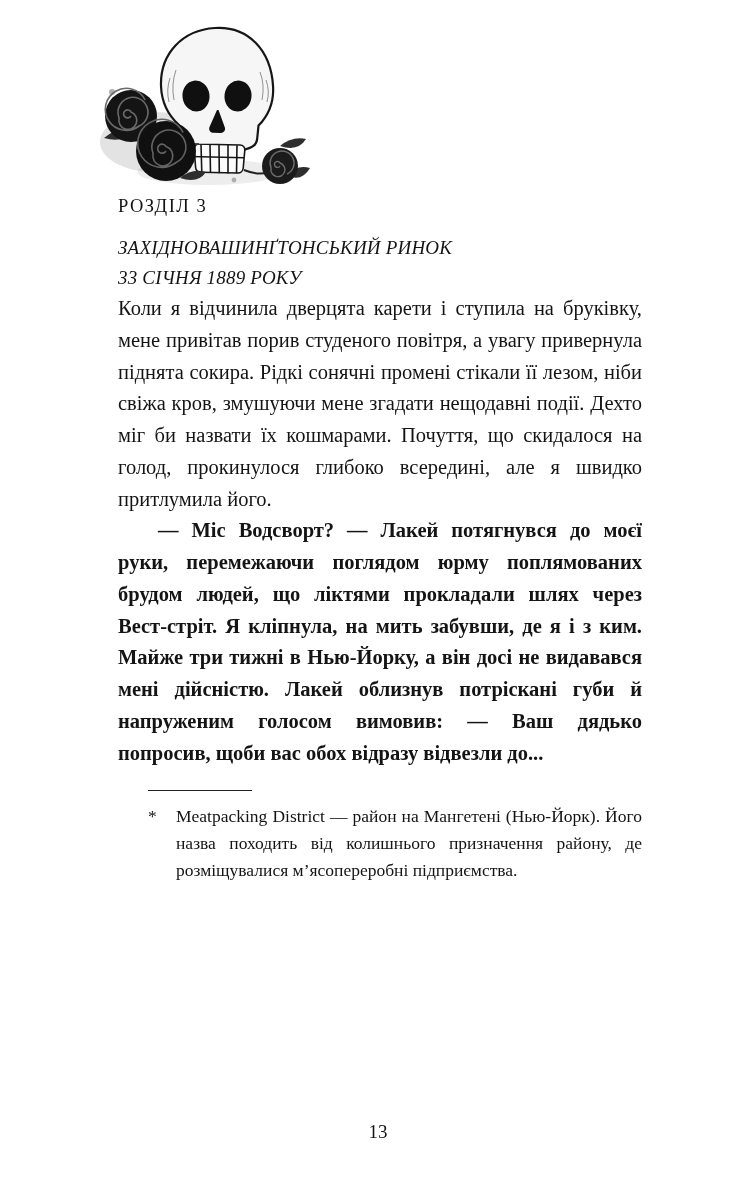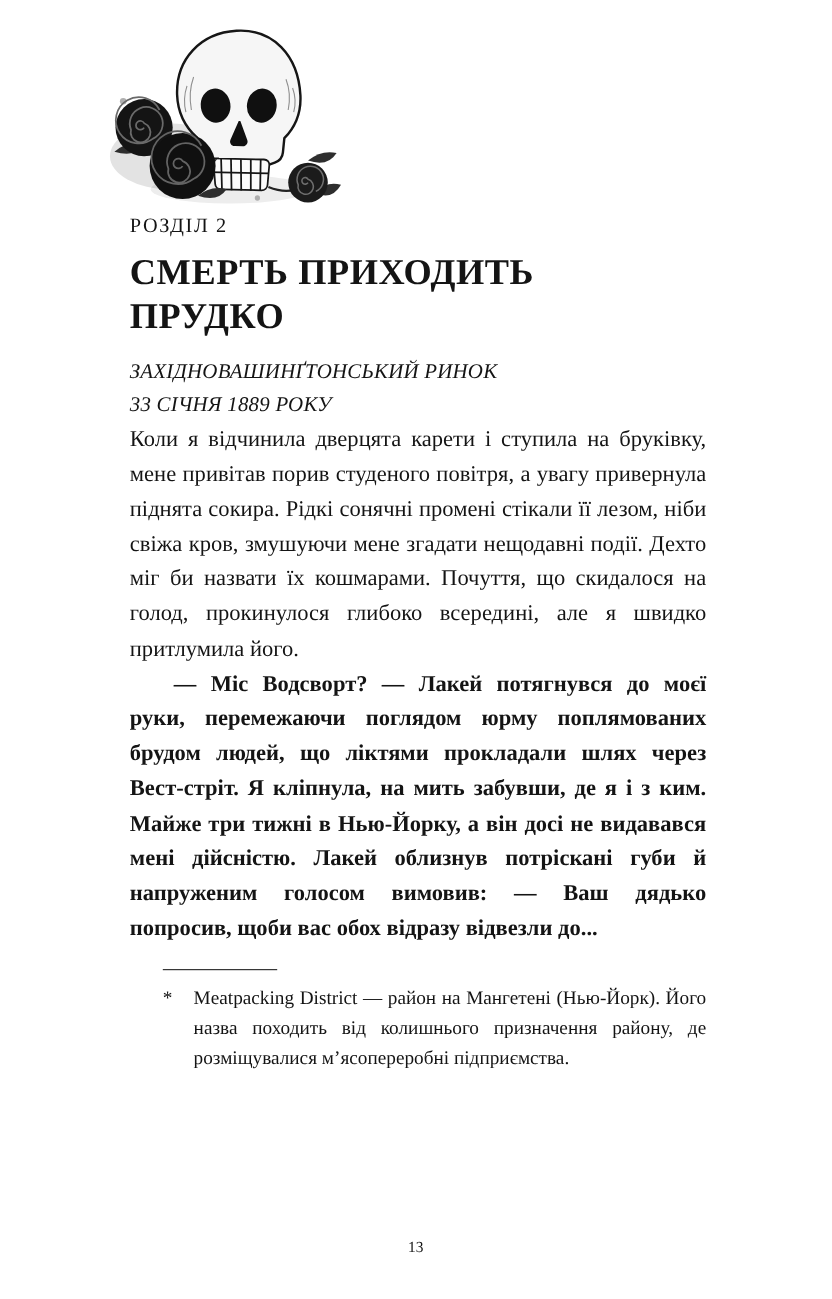--- a/index.html
+++ b/index.html
@@ -19,21 +19,21 @@
   .epigraph-line { display:block; }
   .body { }
   .body p { font-size:20.5px; line-height:1.55; text-align:justify; }
   .body p.indented { text-indent:40px;font-weight:bold; }
   .footnote { margin-top:20px; margin-left:30px; font-size:17.5px; line-height:1.55; }
   .footnote-divider { width:104px; border-top:1.5px solid #222; margin:0 0 12px 0; }
   .footnote-row { display:flex; }
   .footnote-marker { width:28px; flex:0 0 28px; }
   .footnote-text { text-align:justify; flex:1 1 auto; }
   .footnote-term { font-weight:400; }
-  .page-number { position:absolute; left:0; right:0; bottom:38px; text-align:center; font-size:14px; }
+  .page-number { position:absolute; left:0; right:0; bottom:38px; text-align:center; font-size:19px; }
 </style>
 </head>
 <body>
 
 <div class="page">
 
   <div class="illustration">
     <svg width="238" height="168" viewBox="0 0 238 168" aria-hidden="true">
 
       <ellipse cx="70" cy="122" rx="54" ry="30" fill="#1a1a1a" opacity="0.12"></ellipse>
@@ -74,26 +74,22 @@
         <path d="M47 96 a4 4 0 1 1 0.1 -4 a9 9 0 1 1 -12 6 a15 15 0 1 1 20 8 a21 21 0 1 1 6 -26" fill="none" stroke="#6a6a6a" stroke-width="1.6"></path>
         <circle cx="82" cy="131" r="30" fill="#101010"></circle>
         <path d="M82 131 a4.5 4.5 0 1 1 0.1 -4.5 a10 10 0 1 1 -13 7 a17 17 0 1 1 23 9 a24 24 0 1 1 7 -30" fill="none" stroke="#636363" stroke-width="1.6"></path>
         <path d="M160 150 q20 8 32 -2" stroke="#222" stroke-width="2" fill="none"></path>
         <circle cx="196" cy="146" r="18" fill="#1b1b1b"></circle>
         <path d="M196 146 a3 3 0 1 1 0.1 -3 a7 7 0 1 1 -9 5 a12 12 0 1 1 16 6" fill="none" stroke="#6e6e6e" stroke-width="1.4"></path>
       </g>
     </svg>
   </div>
 
-  <div class="chapter-label">РОЗДІЛ 2</div>
+  <div class="chapter-label">РОЗДІЛ 3</div>
 
-  <h1 class="title">
-    <span class="title-line">СМЕРТЬ ПРИХОДИТЬ</span>
-    <span class="title-line">ПРУДКО</span>
-  </h1>
 
   <div class="epigraph">
     <span class="epigraph-line">ЗАХІДНОВАШИНҐТОНСЬКИЙ РИНОК</span>
     <span class="epigraph-line">33 СІЧНЯ 1889 РОКУ</span>
   </div>
 
   <div class="body">
     <p>Коли я відчинила дверцята карети і ступила на бруківку, мене привітав порив студеного повітря, а увагу привернула піднята сокира. Рідкі сонячні промені стікали її лезом, ніби свіжа кров, змушуючи мене згадати нещодавні події. Дехто міг би назвати їх кошмарами. Почуття, що скидалося на голод, прокинулося глибоко всередині, але я швидко притлумила його.</p>
     <p class="indented">— Міс Водсворт? — Лакей потягнувся до моєї руки, перемежаючи поглядом юрму поплямованих брудом людей, що ліктями прокладали шлях через Вест-стріт. Я кліпнула, на мить забувши, де я і з ким. Майже три тижні в Нью-Йорку, а він досі не видавався мені дійсністю. Лакей облизнув потріскані губи й напруженим голосом вимовив: — Ваш дядько попросив, щоби вас обох відразу відвезли до...</p>
   </div>

